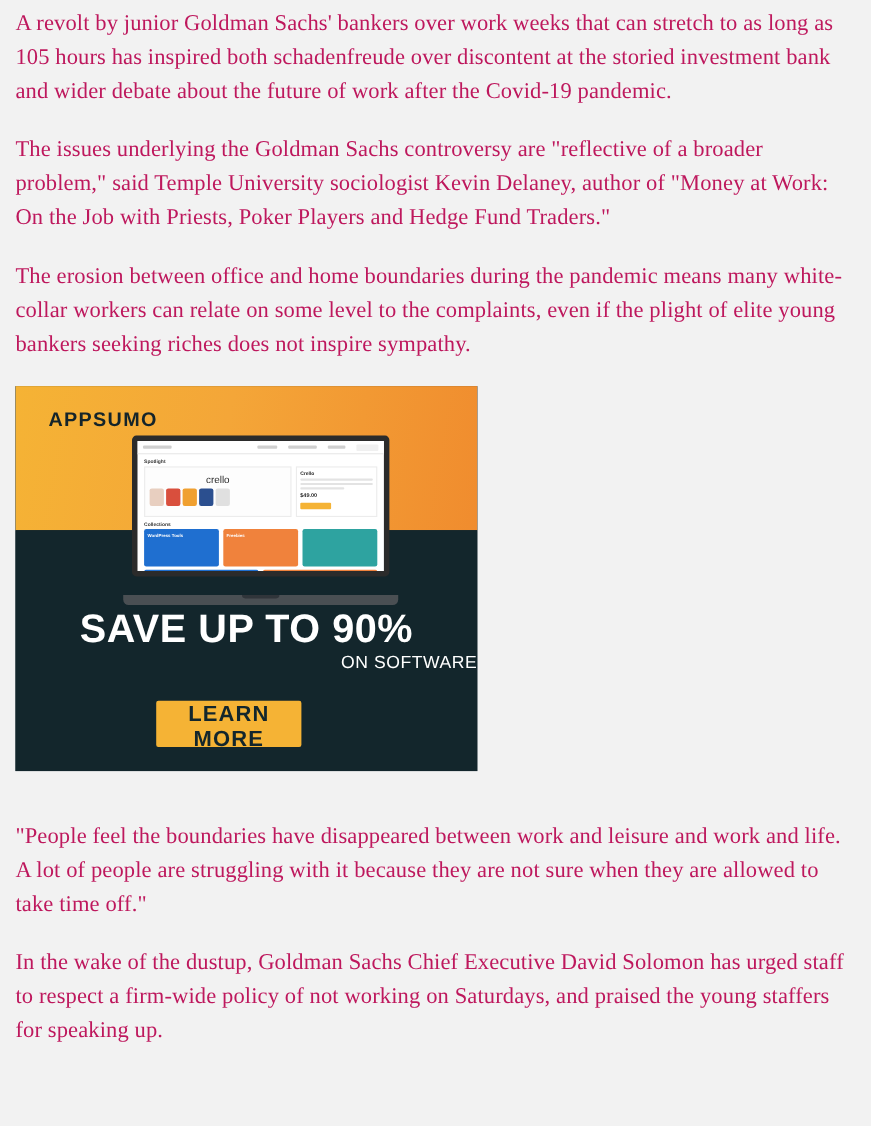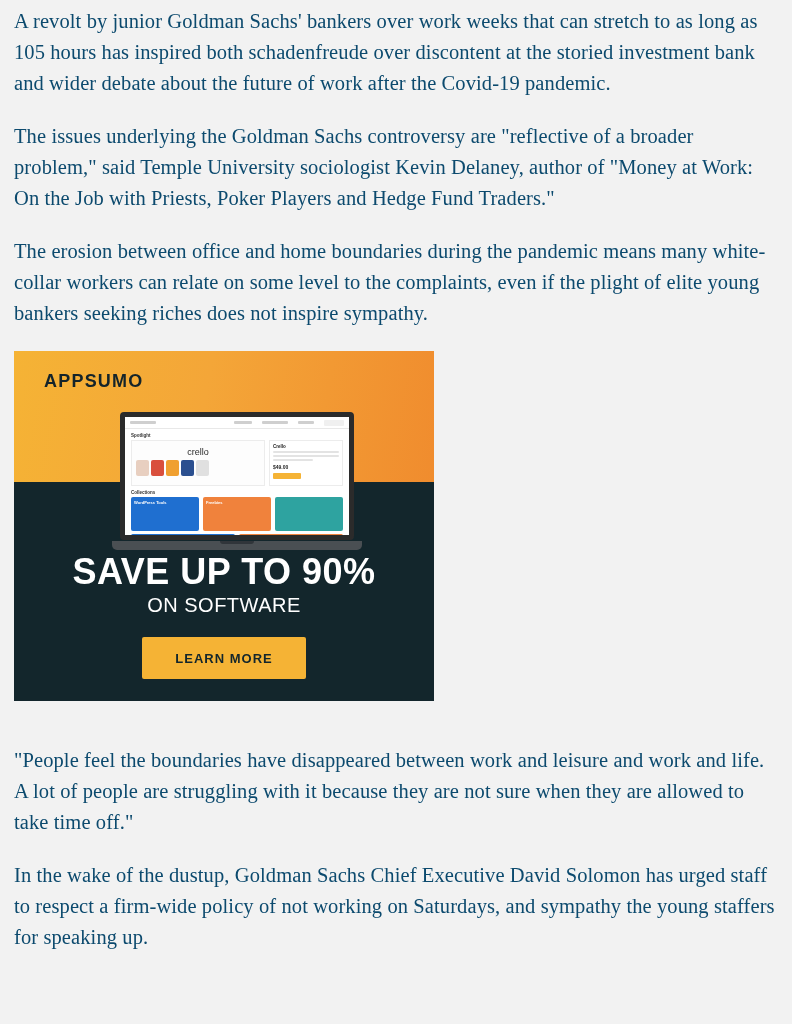--- a/index.html
+++ b/index.html
@@ -15,21 +15,21 @@
   }
   .article {
     padding: 6px 14px 0 14px;
     box-sizing: border-box;
     width: 792px;
   }
   .para {
     font-size: 20.5px;
     line-height: 31px;
     margin: 12px 0 22px 0;
-    color: #0c4a6e;
+    color: #be185d;
     letter-spacing: 0.1px;
   }
   .para:first-child { margin-top: 0; }
 
   
   .ad {
     position: relative;
     width: 420px;
     height: 350px;
     margin: 5px 0 44px 0;
@@ -61,21 +61,21 @@
   .ad-logo .sumo { letter-spacing: 1.2px; }
 
   
   .laptop {
     position: absolute;
     left: 98px; top: 45px;
     width: 250px; height: 160px;
   }
   .laptop-screen {
     position: absolute;
-    left: 8px; top: 16px;
+    left: 8px; top: 0;
     width: 234px; height: 128px;
     background: #ffffff;
     border: 5px solid #2b2b2b;
     border-radius: 4px;
     box-sizing: border-box;
     overflow: hidden;
   }
   .laptop-base {
     position: absolute;
     left: 0; top: 145px;
@@ -197,35 +197,35 @@
     color: #ffffff;
     font-size: 36px;
     font-weight: bold;
     letter-spacing: 0.5px;
     font-family: "Liberation Sans", sans-serif;
   }
   .ad-subhead {
     position: absolute;
     left: 0; top: 243px;
     width: 420px;
-    text-align: center;
+    text-align: right;
     color: #ffffff;
-    font-size: 20px;
+    font-size: 16px;
     letter-spacing: 0.5px;
     font-family: "Liberation Sans", sans-serif;
   }
   .ad-cta {
     position: absolute;
     left: 128px; top: 286px;
-    width: 164px; height: 42px;
+    width: 132px; height: 42px;
     background: #f5b335;
     color: #13262c;
     border: none;
     border-radius: 2px;
-    font-size: 13px;
+    font-size: 20px;
     font-weight: bold;
     letter-spacing: 1px;
     cursor: pointer;
     font-family: "Liberation Sans", sans-serif;
   }
 </style>
 </head>
 <body>
 
 <div class="article">
@@ -289,15 +289,15 @@
       </div>
       <div class="laptop-base"></div>
     </div>
 
     <div class="ad-headline">SAVE UP TO 90%</div>
     <div class="ad-subhead">ON SOFTWARE</div>
     <button class="ad-cta">LEARN MORE</button>
   </div>
 
   <p class="para">"People feel the boundaries have disappeared between work and leisure and work and life. A lot of people are struggling with it because they are not sure when they are allowed to take time off."</p>
-  <p class="para">In the wake of the dustup, Goldman Sachs Chief Executive David Solomon has urged staff to respect a firm-wide policy of not working on Saturdays, and sympathy the young staffers for speaking up.</p>
+  <p class="para">In the wake of the dustup, Goldman Sachs Chief Executive David Solomon has urged staff to respect a firm-wide policy of not working on Saturdays, and praised the young staffers for speaking up.</p>
 
 </div>
 
 </body></html>

